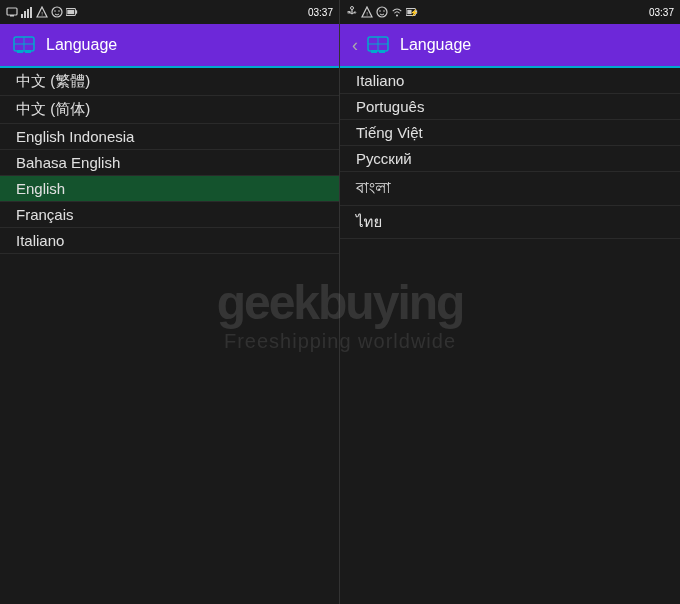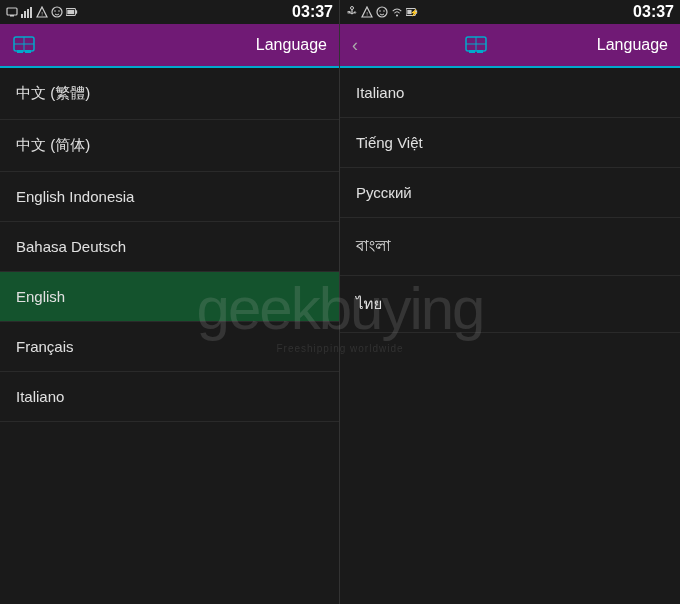--- a/index.html
+++ b/index.html
@@ -36,23 +36,23 @@
     .status-icons {
       display: flex;
       align-items: center;
       gap: 3px;
       font-size: 10px;
       color: #ccc;
     }
 
     .status-time {
       margin-left: auto;
-      font-size: 16px;
+      font-size: 10px;
       color: #fff;
-      font-weight: bold;
+      font-weight: normal;
       padding-left: 33px;
     }
 
     .status-icon {
       width: 12px;
       height: 12px;
       display: flex;
       align-items: center;
       justify-content: center;
       font-size: 9px;
@@ -78,23 +78,22 @@
     .panel:last-child {
       border-right: none;
     }
 
     
     .panel-header {
       display: flex;
       align-items: center;
       padding: 10px 12px;
       border-bottom: 2px solid #00aacc;
-      background: #701a75;
+      background: #6d28d9;
       min-height: 44px;
-      justify-content: space-between;
     }
 
     .panel-header-icon {
       width: 24px;
       height: 18px;
       margin-right: 10px;
       display: flex;
       align-items: center;
       justify-content: center;
     }
@@ -116,21 +115,21 @@
       flex: 1;
       overflow-y: auto;
       scrollbar-width: none;
     }
 
     .language-list::-webkit-scrollbar {
       display: none;
     }
 
     .language-item {
-      padding: 16px 16px;
+      padding: 4px 16px;
       border-bottom: 1px solid #2a2a2a;
       color: #e0e0e0;
       font-size: 15px;
       cursor: pointer;
       display: flex;
       align-items: center;
     }
 
     .language-item.selected {
       background: #14532d;
@@ -141,28 +140,28 @@
       position: absolute;
       top: 50%;
       left: 50%;
       transform: translate(-50%, -50%);
       text-align: center;
       pointer-events: none;
       z-index: 10;
     }
 
     .watermark-text {
-      font-size: 60px;
-      font-weight: normal;
+      font-size: 48px;
+      font-weight: bold;
       color: rgba(180, 180, 180, 0.18);
       letter-spacing: -2px;
     }
 
     .watermark-sub {
-      font-size: 10px;
+      font-size: 20px;
       color: rgba(180, 180, 180, 0.15);
       letter-spacing: 1px;
     }
   </style>
 </head>
 <body>
 
 <div class="status-bar">
   <div class="status-bar-half">
     <div class="status-icons">
@@ -271,21 +270,21 @@
           <rect x="4" y="14" width="6" height="3" fill="#00aacc"></rect>
           <rect x="12" y="14" width="6" height="3" fill="#00aacc"></rect>
         </svg>
       </div>
       <span class="panel-title">Language</span>
     </div>
     <div class="language-list" id="left-list">
     <div class="language-item">中文 (繁體)</div>
         <div class="language-item">中文 (简体)</div>
         <div class="language-item">English Indonesia</div>
-        <div class="language-item">Bahasa Deutsch</div>
+        <div class="language-item">Bahasa English</div>
         <div class="language-item selected">English</div>
         <div class="language-item">Français</div>
         <div class="language-item">Italiano</div>
       </div>
   </div>
 
   <div class="panel">
     <div class="panel-header">
       <span class="back-arrow">‹</span>
       <div class="panel-header-icon">
@@ -294,20 +293,21 @@
           <line x1="11" y1="1" x2="11" y2="15" stroke="#00aacc" stroke-width="1"></line>
           <line x1="1" y1="8" x2="21" y2="8" stroke="#00aacc" stroke-width="1"></line>
           <rect x="4" y="14" width="6" height="3" fill="#00aacc"></rect>
           <rect x="12" y="14" width="6" height="3" fill="#00aacc"></rect>
         </svg>
       </div>
       <span class="panel-title">Language</span>
     </div>
     <div class="language-list" id="right-list">
     <div class="language-item">Italiano</div>
+        <div class="language-item">Português</div>
         <div class="language-item">Tiếng Việt</div>
         <div class="language-item">Русский</div>
         <div class="language-item">বাংলা</div>
         <div class="language-item">ไทย</div>
       </div>
   </div>
 
 </div>
 
 </body></html>

